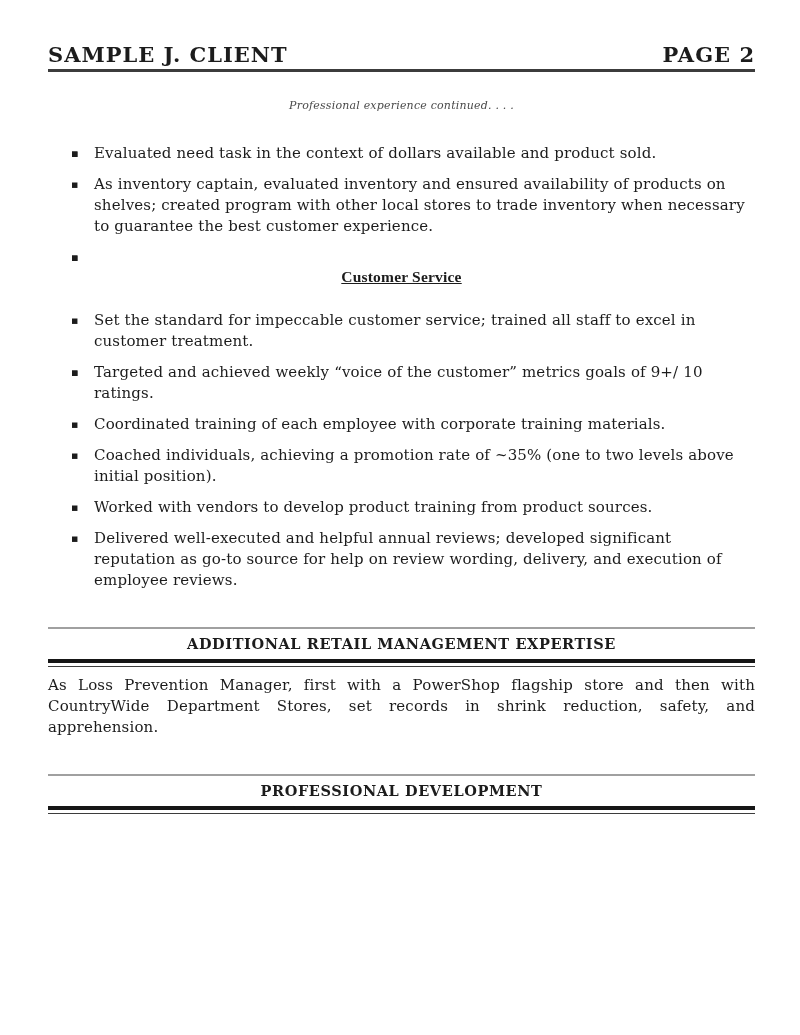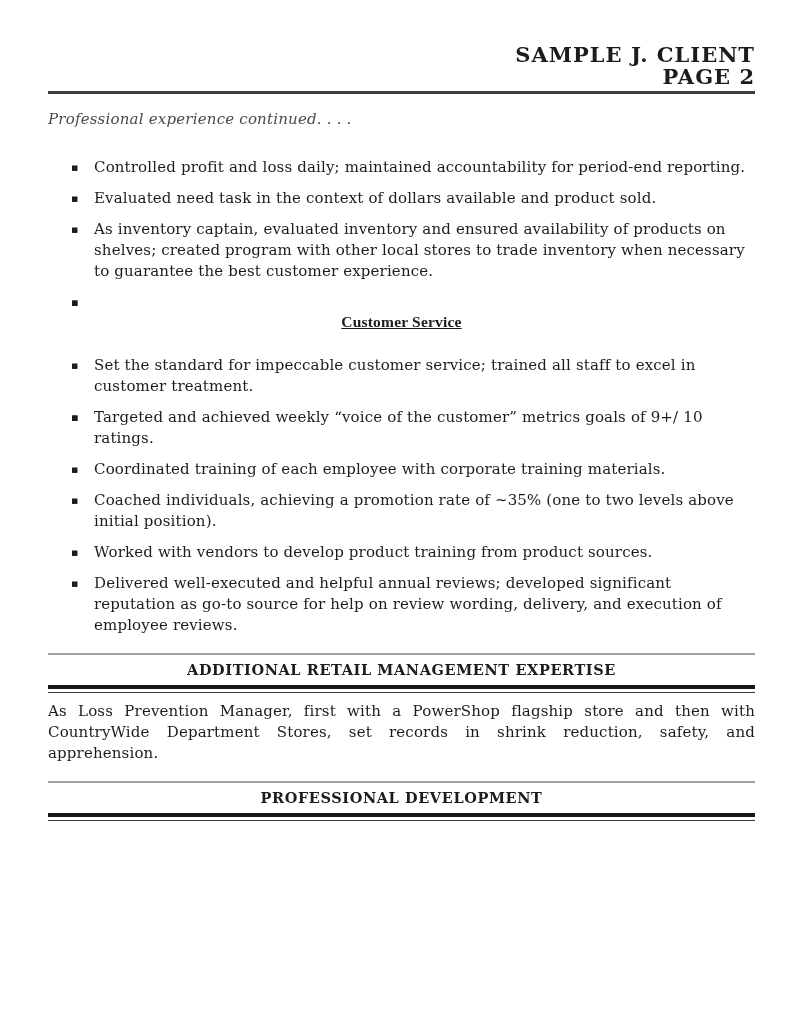--- a/index.html
+++ b/index.html
@@ -16,33 +16,32 @@
     font-size: 15px;
     line-height: 21px;
     letter-spacing: 0.15px;
   }
   .masthead {
     display: flex;
     justify-content: space-between;
     align-items: flex-end;
     border-bottom: 3px solid #3c3c3c;
     padding-bottom: 3px;
-    flex-direction: column;
   }
   .masthead .name, .masthead .pageno {
     font-size: 21px;
     font-weight: bold;
     letter-spacing: 1px;
     line-height: 22px;
   }
   .continuation {
-    margin-top: 15px;
-    text-align: left;
+    margin-top: 23px;
+    text-align: center;
     font-style: italic;
-    font-size: 15px;
+    font-size: 11px;
     color: #4a4a4a;
     letter-spacing: 0.2px;
   }
   ul.bullets {
     list-style: none;
     margin: 0;
     padding: 0;
   }
   ul.bullets.first { margin-top: 27px; }
   ul.bullets li {
@@ -59,21 +58,21 @@
   }
   h2.subheading {
     text-align: center;
     font-size: 15.5px;
     font-weight: bold;
     margin: 29px 0 23px 0;
     letter-spacing: 0.2px;
     font-family: Liberation Serif, serif;
   }
   h2.subheading span { text-decoration: underline; }
-  .rule-block { margin-top: 17px; }
+  .rule-block { margin-top: 36px; }
   .rule-block .thin-top { border-top: 2px solid #a0a0a0; }
   .rule-block .caps-heading {
     text-align: center;
     font-weight: bold;
     font-size: 14.5px;
     letter-spacing: 0.6px;
     padding: 4px 0 5px 0;
   }
   .rule-block .thick-bottom {
     height: 3px;
@@ -91,21 +90,21 @@
 <div class="page">
 
   <div class="masthead">
     <span class="name">SAMPLE J. CLIENT</span>
     <span class="pageno">PAGE 2</span>
   </div>
 
   <div class="continuation">Professional experience continued. . . .</div>
 
   <ul class="bullets first">
-    <li><span class="marker">▪</span><span>Controlled profit and loss daily; maintained accountability for period-end reporting.</span></li>
+    <li><span class="marker">▪</span></li>
     <li><span class="marker">▪</span><span>Evaluated need task in the context of dollars available and product sold.</span></li>
     <li><span class="marker">▪</span><span>As inventory captain, evaluated inventory and ensured availability of products on shelves; created program with other local stores to trade inventory when necessary to guarantee the best customer experience.</span></li>
     <li><span class="marker">▪</span></li>
     <li><span class="marker">▪</span></li>
   </ul>
 
   <h2 class="subheading"><span>Customer Service</span></h2>
 
   <ul class="bullets">
     <li><span class="marker">▪</span><span>Set the standard for impeccable customer service; trained all staff to excel in customer treatment.</span></li>

